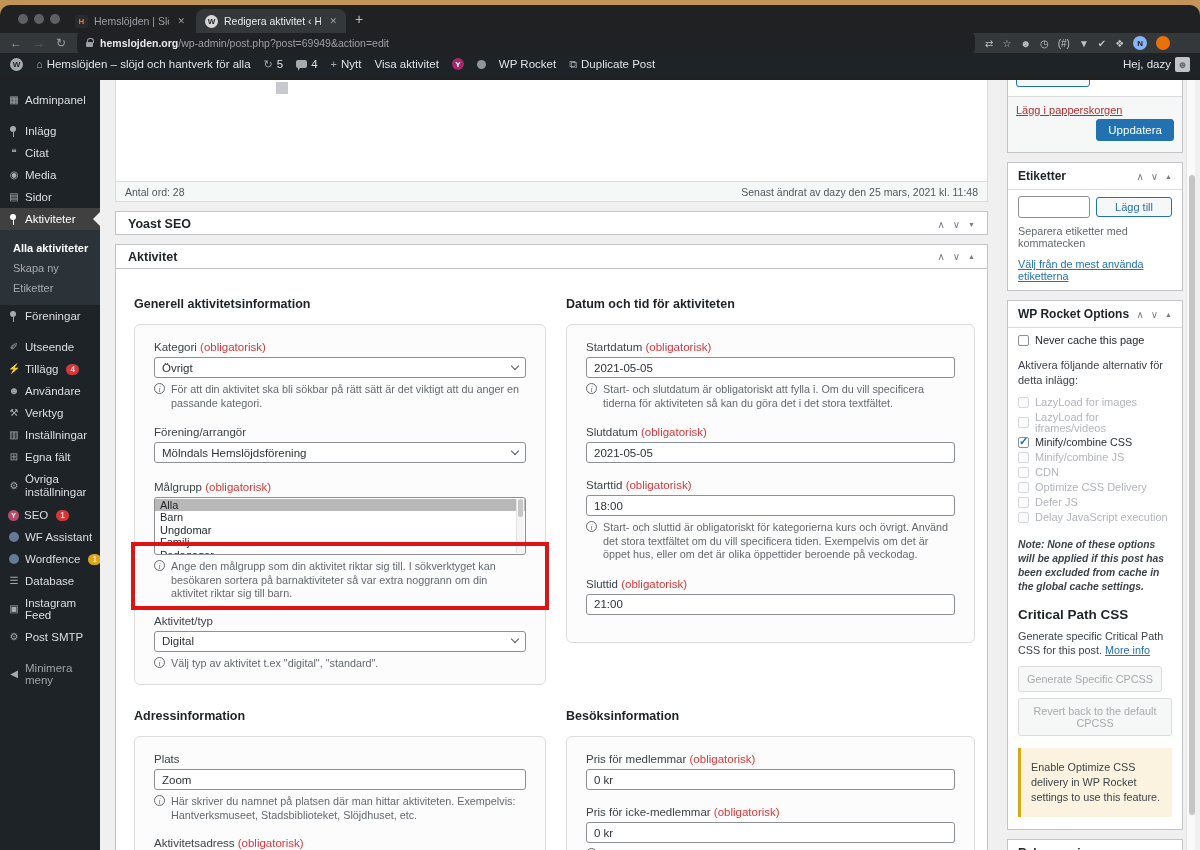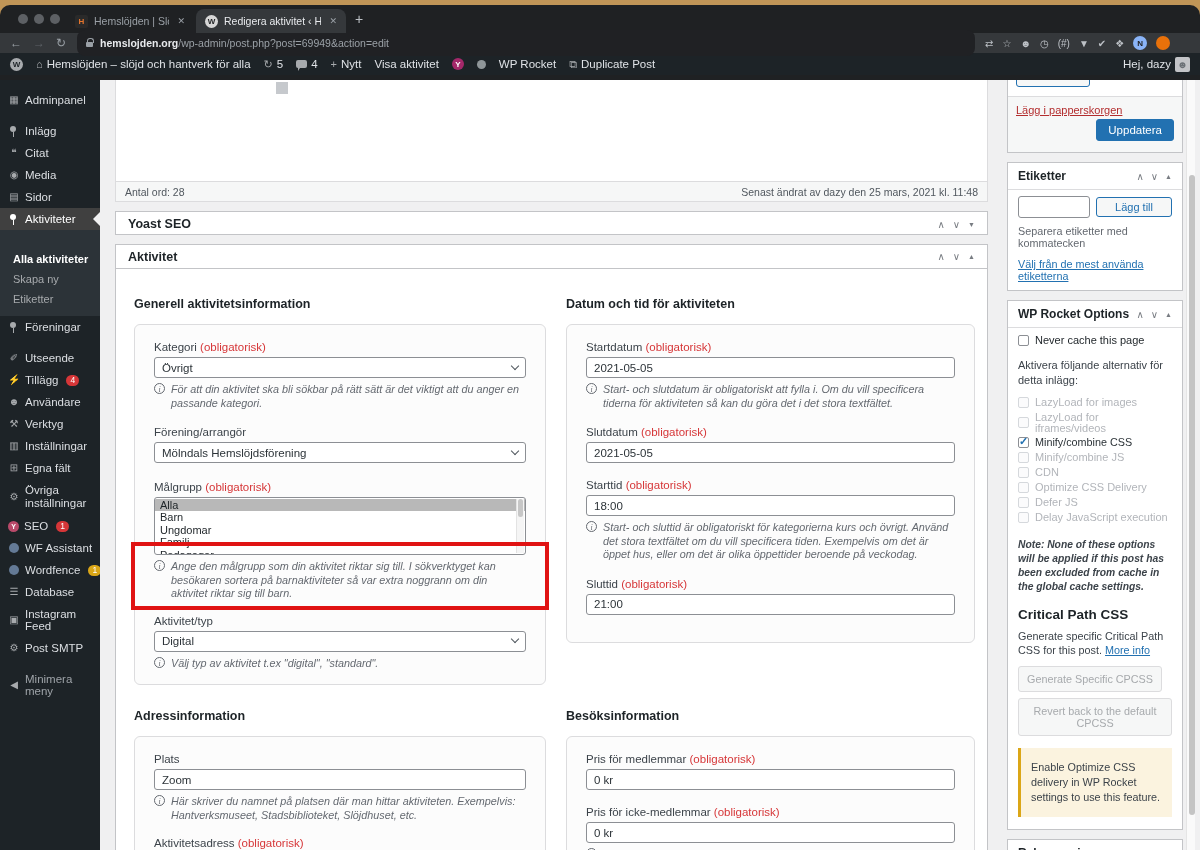--- a/index.html
+++ b/index.html
@@ -48,21 +48,21 @@
   .menu{position:absolute;left:0;top:0;bottom:0;width:100px;background:#1d2327;padding-top:9px;font-size:11.5px}
   .mi{display:flex;align-items:center;gap:5px;padding:5px 4px 5px 8px;color:#dcdfe3;line-height:12px}
   .mi .ic{width:12px;text-align:center;color:#a7aaad;font-size:10px;flex:none}
   .mi.active{background:#404040;color:#fff;position:relative}
   .mi.dim{color:#9ea3a8}
   .mi.active::after{content:"";position:absolute;right:0;top:50%;margin-top:-7px;border:7px solid transparent;border-right-color:#f0f0f1;border-left-width:0}
   .pin{position:relative;width:9px;height:11px;flex:none;margin:0 2px 0 1px}
   .pin::before{content:"";position:absolute;left:1px;top:0;width:6px;height:6px;border-radius:50%;background:#a7aaad}
   .pin::after{content:"";position:absolute;left:3.5px;top:6px;width:1.5px;height:5px;background:#a7aaad}
   .mi.active .pin::before,.mi.active .pin::after{background:#fff}
-  .sub{background:#2c3338;padding:19px 0 7px}
+  .sub{background:#2c3338;padding:8px 0 7px}
   .si{padding:4px 8px 4px 13px;color:#a7aaad;font-size:11px}
   .si.current{color:#fff;font-weight:bold}
   .bdg{background:#d63638;color:#fff;border-radius:9px;font-size:8.5px;padding:1px 4px;margin-left:3px;line-height:9px}
   .bdg.y{background:#dba617}
   .cdot{width:10px;height:10px;border-radius:50%;background:#647a96;flex:none;margin:0 1px}
   .ydot{width:11px;height:11px;border-radius:50%;background:#b94a6a;color:#fff;font-size:7px;font-weight:bold;text-align:center;line-height:11px;flex:none}
   .msp{height:9px}
 
   .page{position:absolute;left:100px;top:0;right:0;bottom:0;background:#f0f0f1;overflow:hidden}
 
@@ -87,21 +87,21 @@
   .panel.tall{min-height:297px}
   .panel.cut{min-height:220px}
   .fld{margin-bottom:13px}
   .flabel{display:block;font-size:11.5px;line-height:13px;color:#3c434a;margin-bottom:3px}
   .req{color:#d63638}
   .inp{display:block;width:100%;height:21px;border:1px solid #8c8f94;border-radius:3px;background:#fff;color:#2c3338;font-size:11.5px;padding:0 7px;font-family:"Liberation Sans",sans-serif}
   .sel{display:flex;align-items:center;width:100%;height:21px;border:1px solid #8c8f94;border-radius:3px;background:#fff;color:#2c3338;font-size:11.5px;padding:0 7px}
   .chev{margin-left:auto;width:6px;height:6px;border-right:1.5px solid #50575e;border-bottom:1.5px solid #50575e;transform:rotate(45deg);margin-top:-4px}
   .inf{display:flex;gap:6px;margin-top:5px;color:#646970}
   .ii{flex:none;width:11px;height:11px;border:1px solid #646970;border-radius:50%;font-size:8px;line-height:11px;text-align:center;font-family:"Liberation Serif",serif;font-style:italic}
-  .inf .t{font-style:italic;font-size:10.8px;line-height:13.5px}
+  .inf .t{font-size:10.8px;line-height:13.5px}
   .lb{position:relative;width:100%;height:58px;border:1px solid #8c8f94;border-radius:3px;background:#fff;overflow:hidden;font-size:11px;line-height:12.4px;padding:1px 0}
   .op{padding:0 5px;color:#1d2327}
   .op.sel2{background:#b8b8b8}
   .lbsb{position:absolute;right:1px;top:1px;bottom:1px;width:8px;background:#f5f5f5;border-left:1px solid #e3e3e3}
   .lbsb .th{position:absolute;top:0;left:1px;width:5px;height:18px;background:#c7c7c7;border-radius:3px}
   .redbox{position:absolute;left:31px;top:462px;width:418px;height:68px;border:4px solid #e01313;pointer-events:none}
 
   
   .side{position:absolute;left:907px;top:0;width:176px}
   .sbox{background:#fff;border:1px solid #c3c4c7;margin-bottom:9px;font-size:11px;color:#3c434a}

